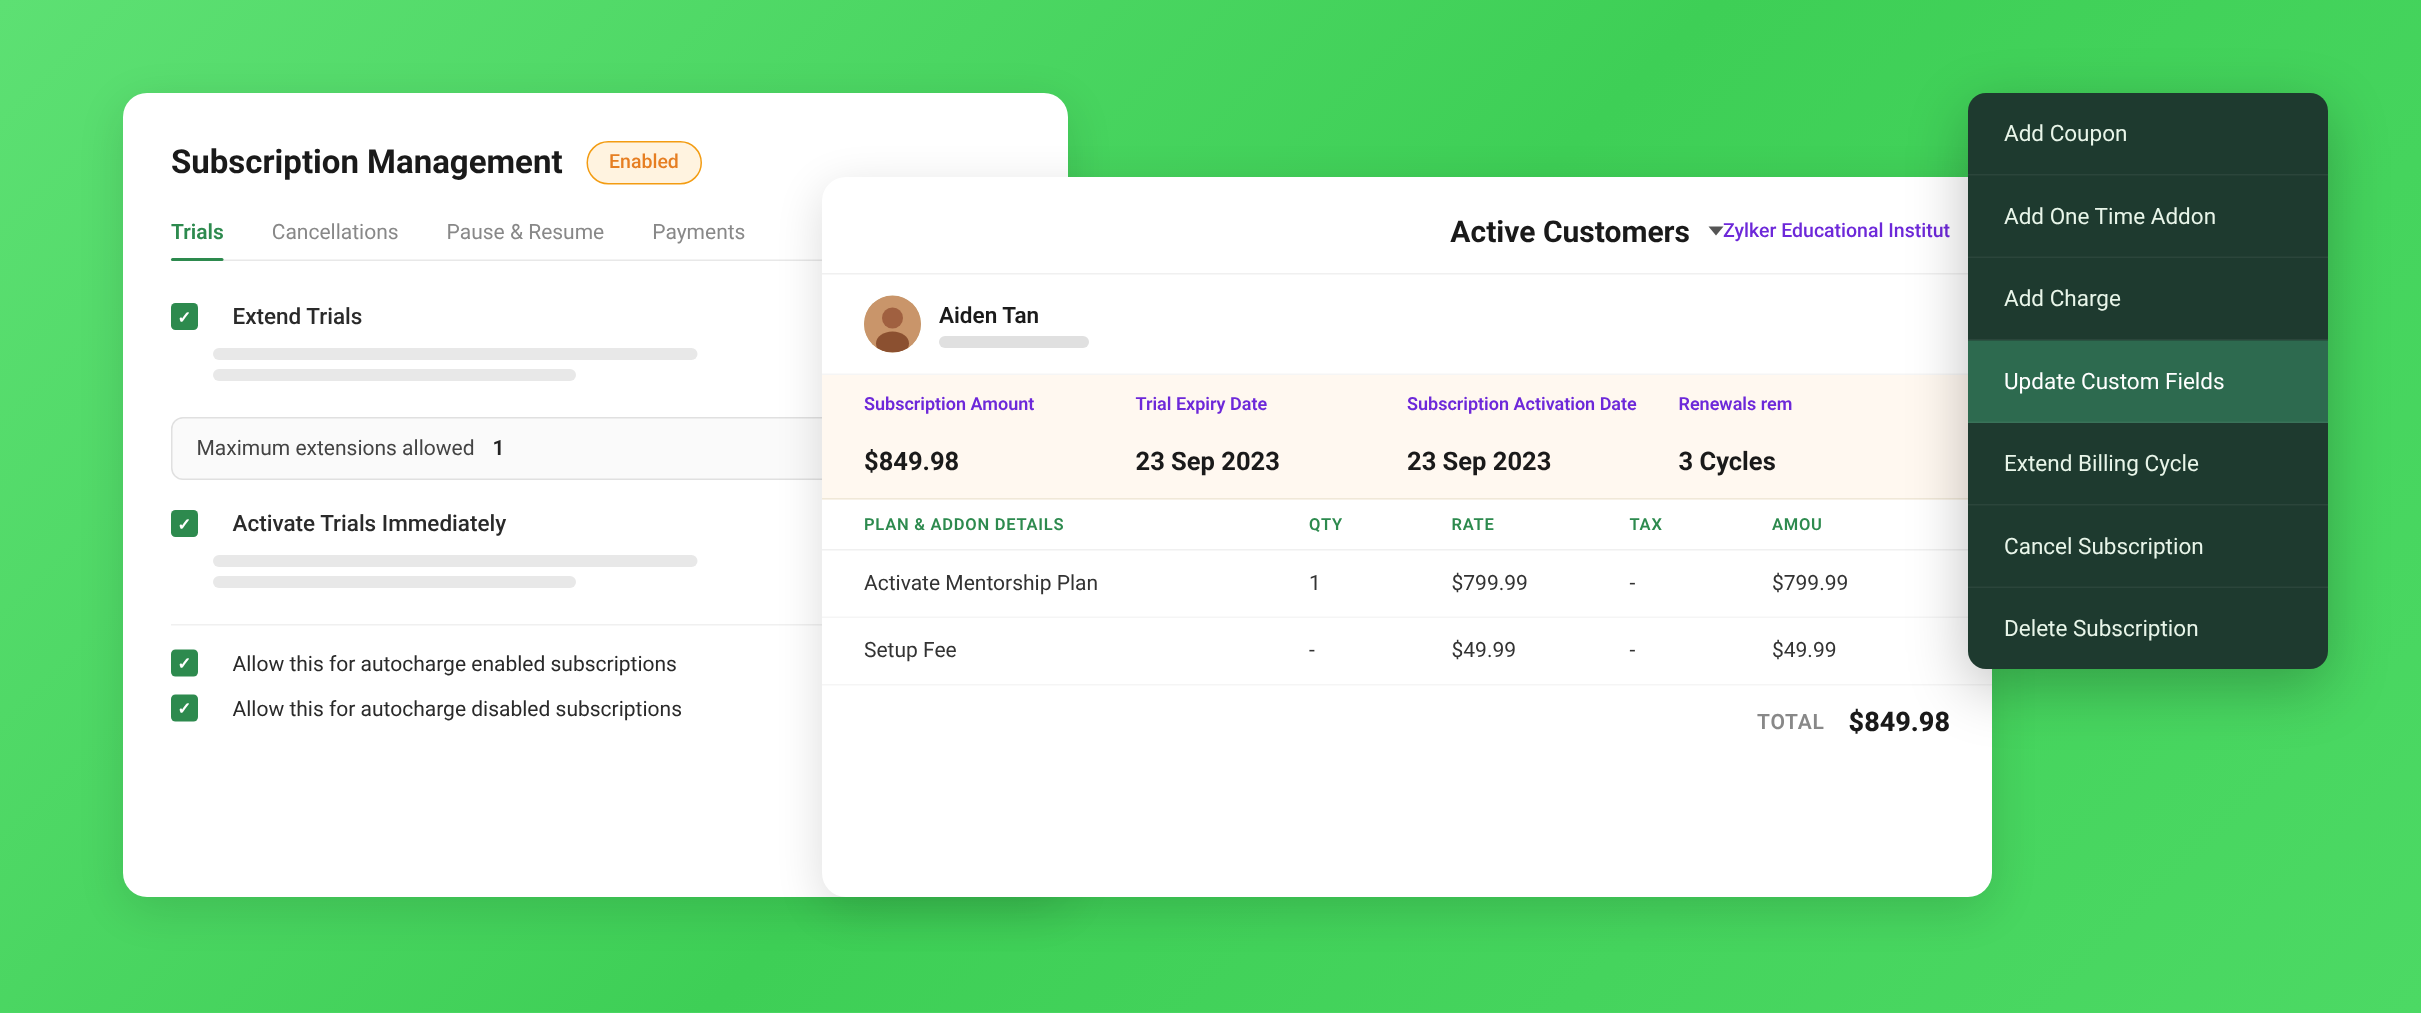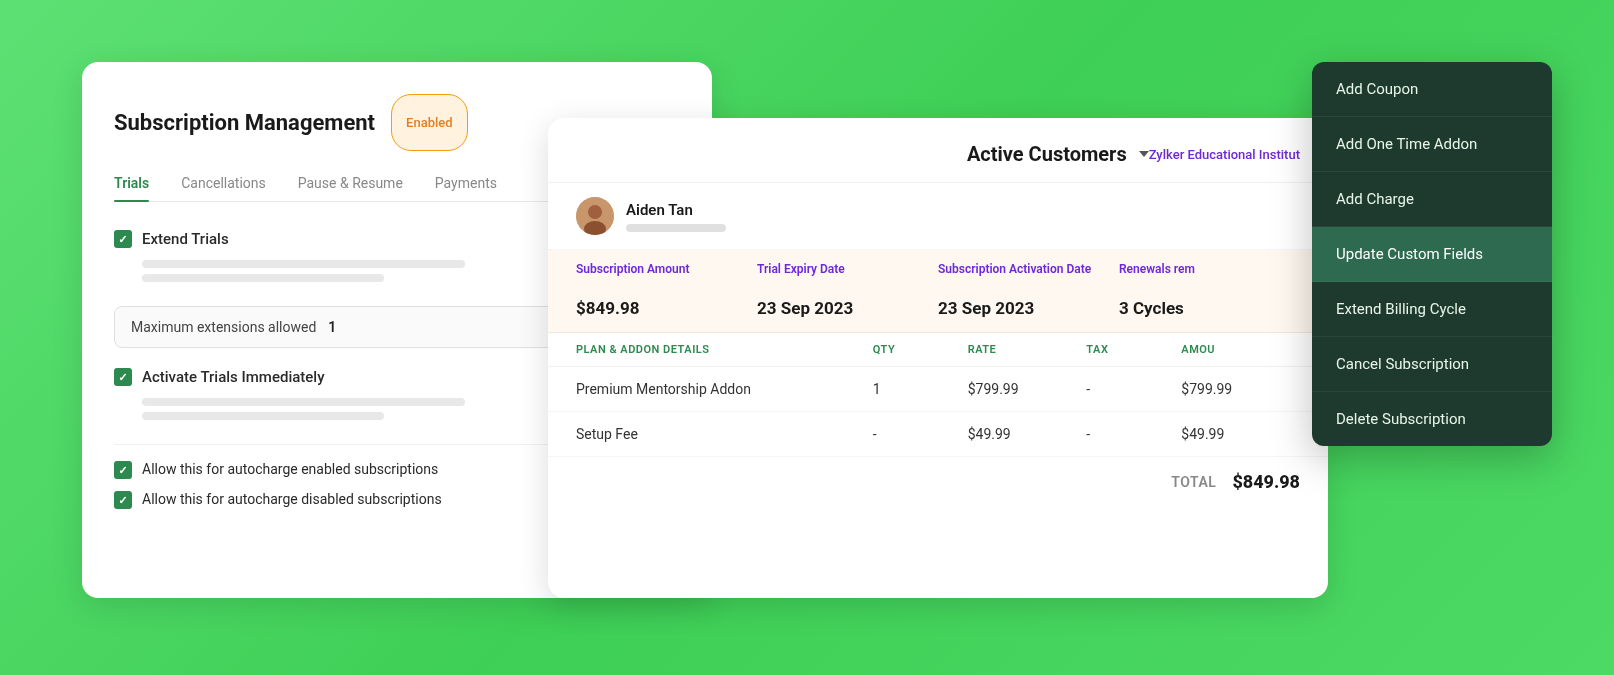--- a/index.html
+++ b/index.html
@@ -44,21 +44,21 @@
       font-size: 22px;
       font-weight: 700;
       color: #1a1a1a;
     }
 
     .enabled-badge {
       background: #fff3e0;
       color: #e67e22;
       border: 1px solid #f39c12;
       border-radius: 20px;
-      padding: 20px 14px;
+      padding: 6px 14px;
       font-size: 13px;
       font-weight: 500;
     }
 
     .tabs-row {
       display: flex;
       gap: 32px;
       border-bottom: 1px solid #e8e8e8;
       margin-bottom: 28px;
     }
@@ -86,22 +86,22 @@
       background: #2d8a4e;
       border-radius: 2px;
     }
 
     .setting-row {
       margin-bottom: 24px;
     }
 
     .checkbox-row {
       display: flex;
-      align-items: flex-start;
-      gap: 10px;
+      align-items: flex-end;
+      gap: 23px;
       margin-bottom: 12px;
       margin-top: 12px;
     }
 
     .checkbox-green {
       width: 18px;
       height: 18px;
       background: #2d8a4e;
       border-radius: 3px;
       display: flex;
@@ -457,21 +457,21 @@
 
     <div class="plan-table-header">
       <span class="plan-col-header">PLAN &amp; ADDON DETAILS</span>
       <span class="plan-col-header">QTY</span>
       <span class="plan-col-header">RATE</span>
       <span class="plan-col-header">TAX</span>
       <span class="plan-col-header">AMOU</span>
     </div>
 
     <div class="plan-row">
-      <span class="plan-cell">Premium Mentorship Addon</span>
+      <span class="plan-cell">Activate Mentorship Plan</span>
       <span class="plan-cell">1</span>
       <span class="plan-cell">$799.99</span>
       <span class="plan-cell">-</span>
       <span class="plan-cell">$799.99</span>
     </div>
 
     <div class="plan-row">
       <span class="plan-cell">Setup Fee</span>
       <span class="plan-cell">-</span>
       <span class="plan-cell">$49.99</span>

